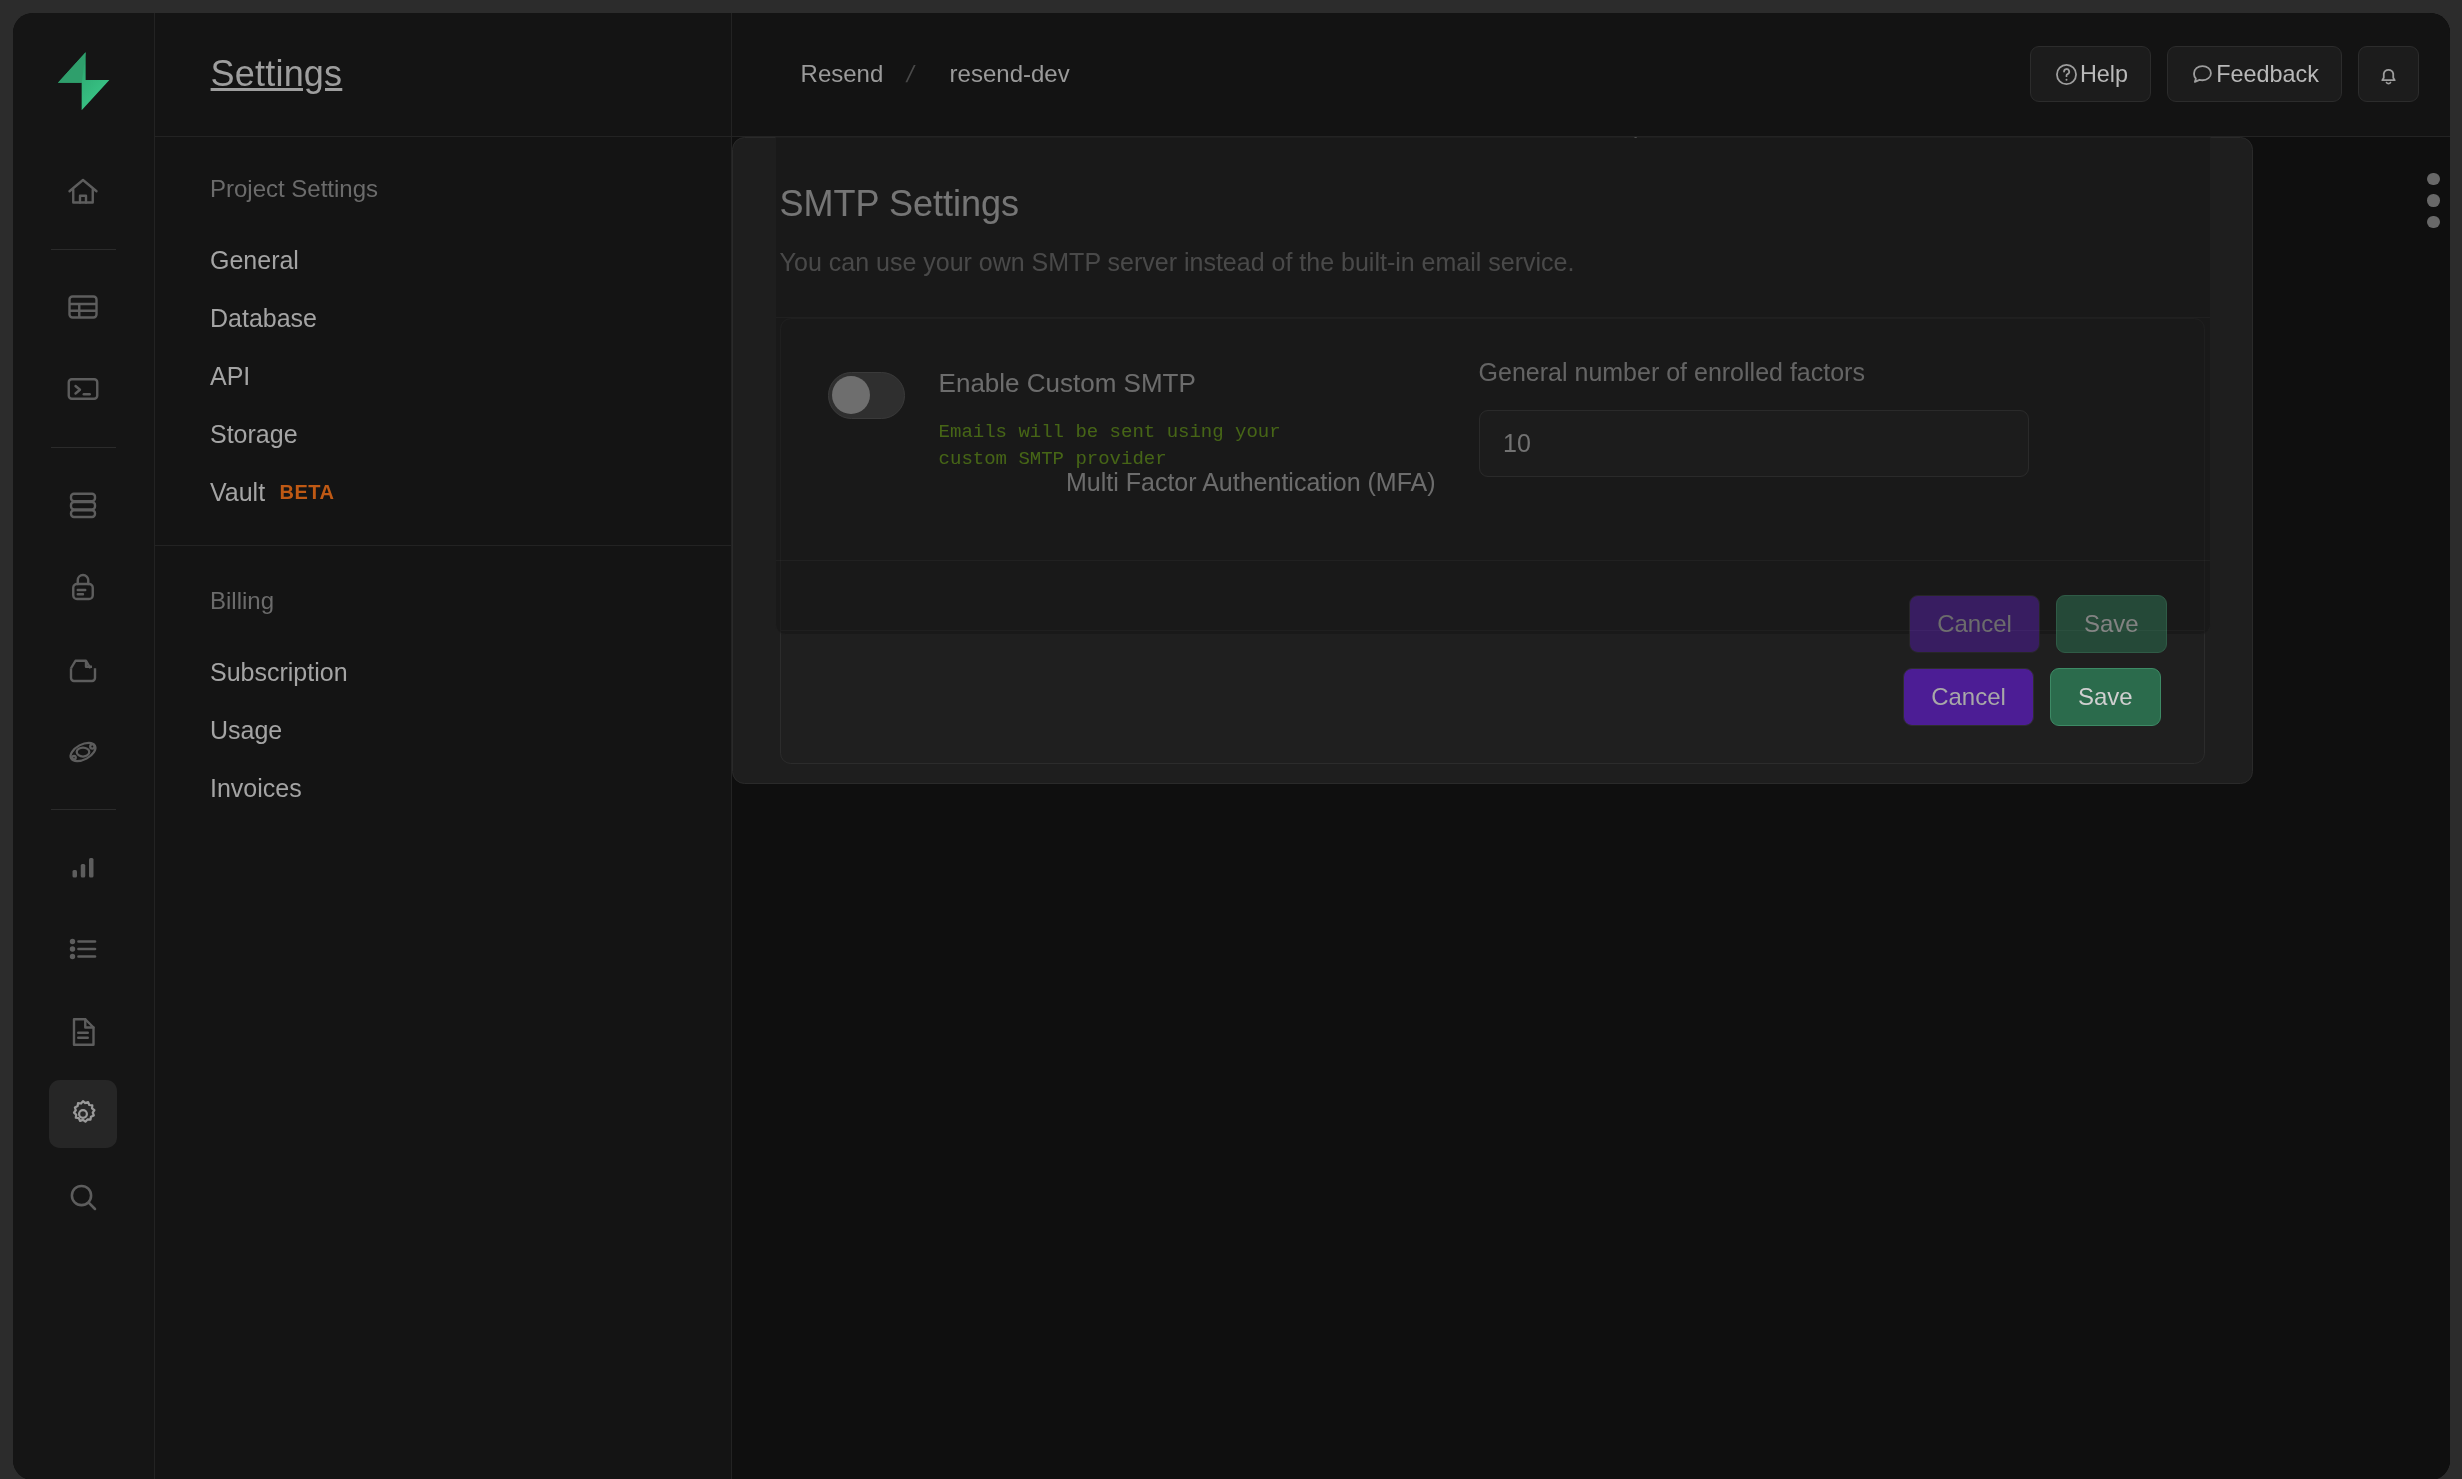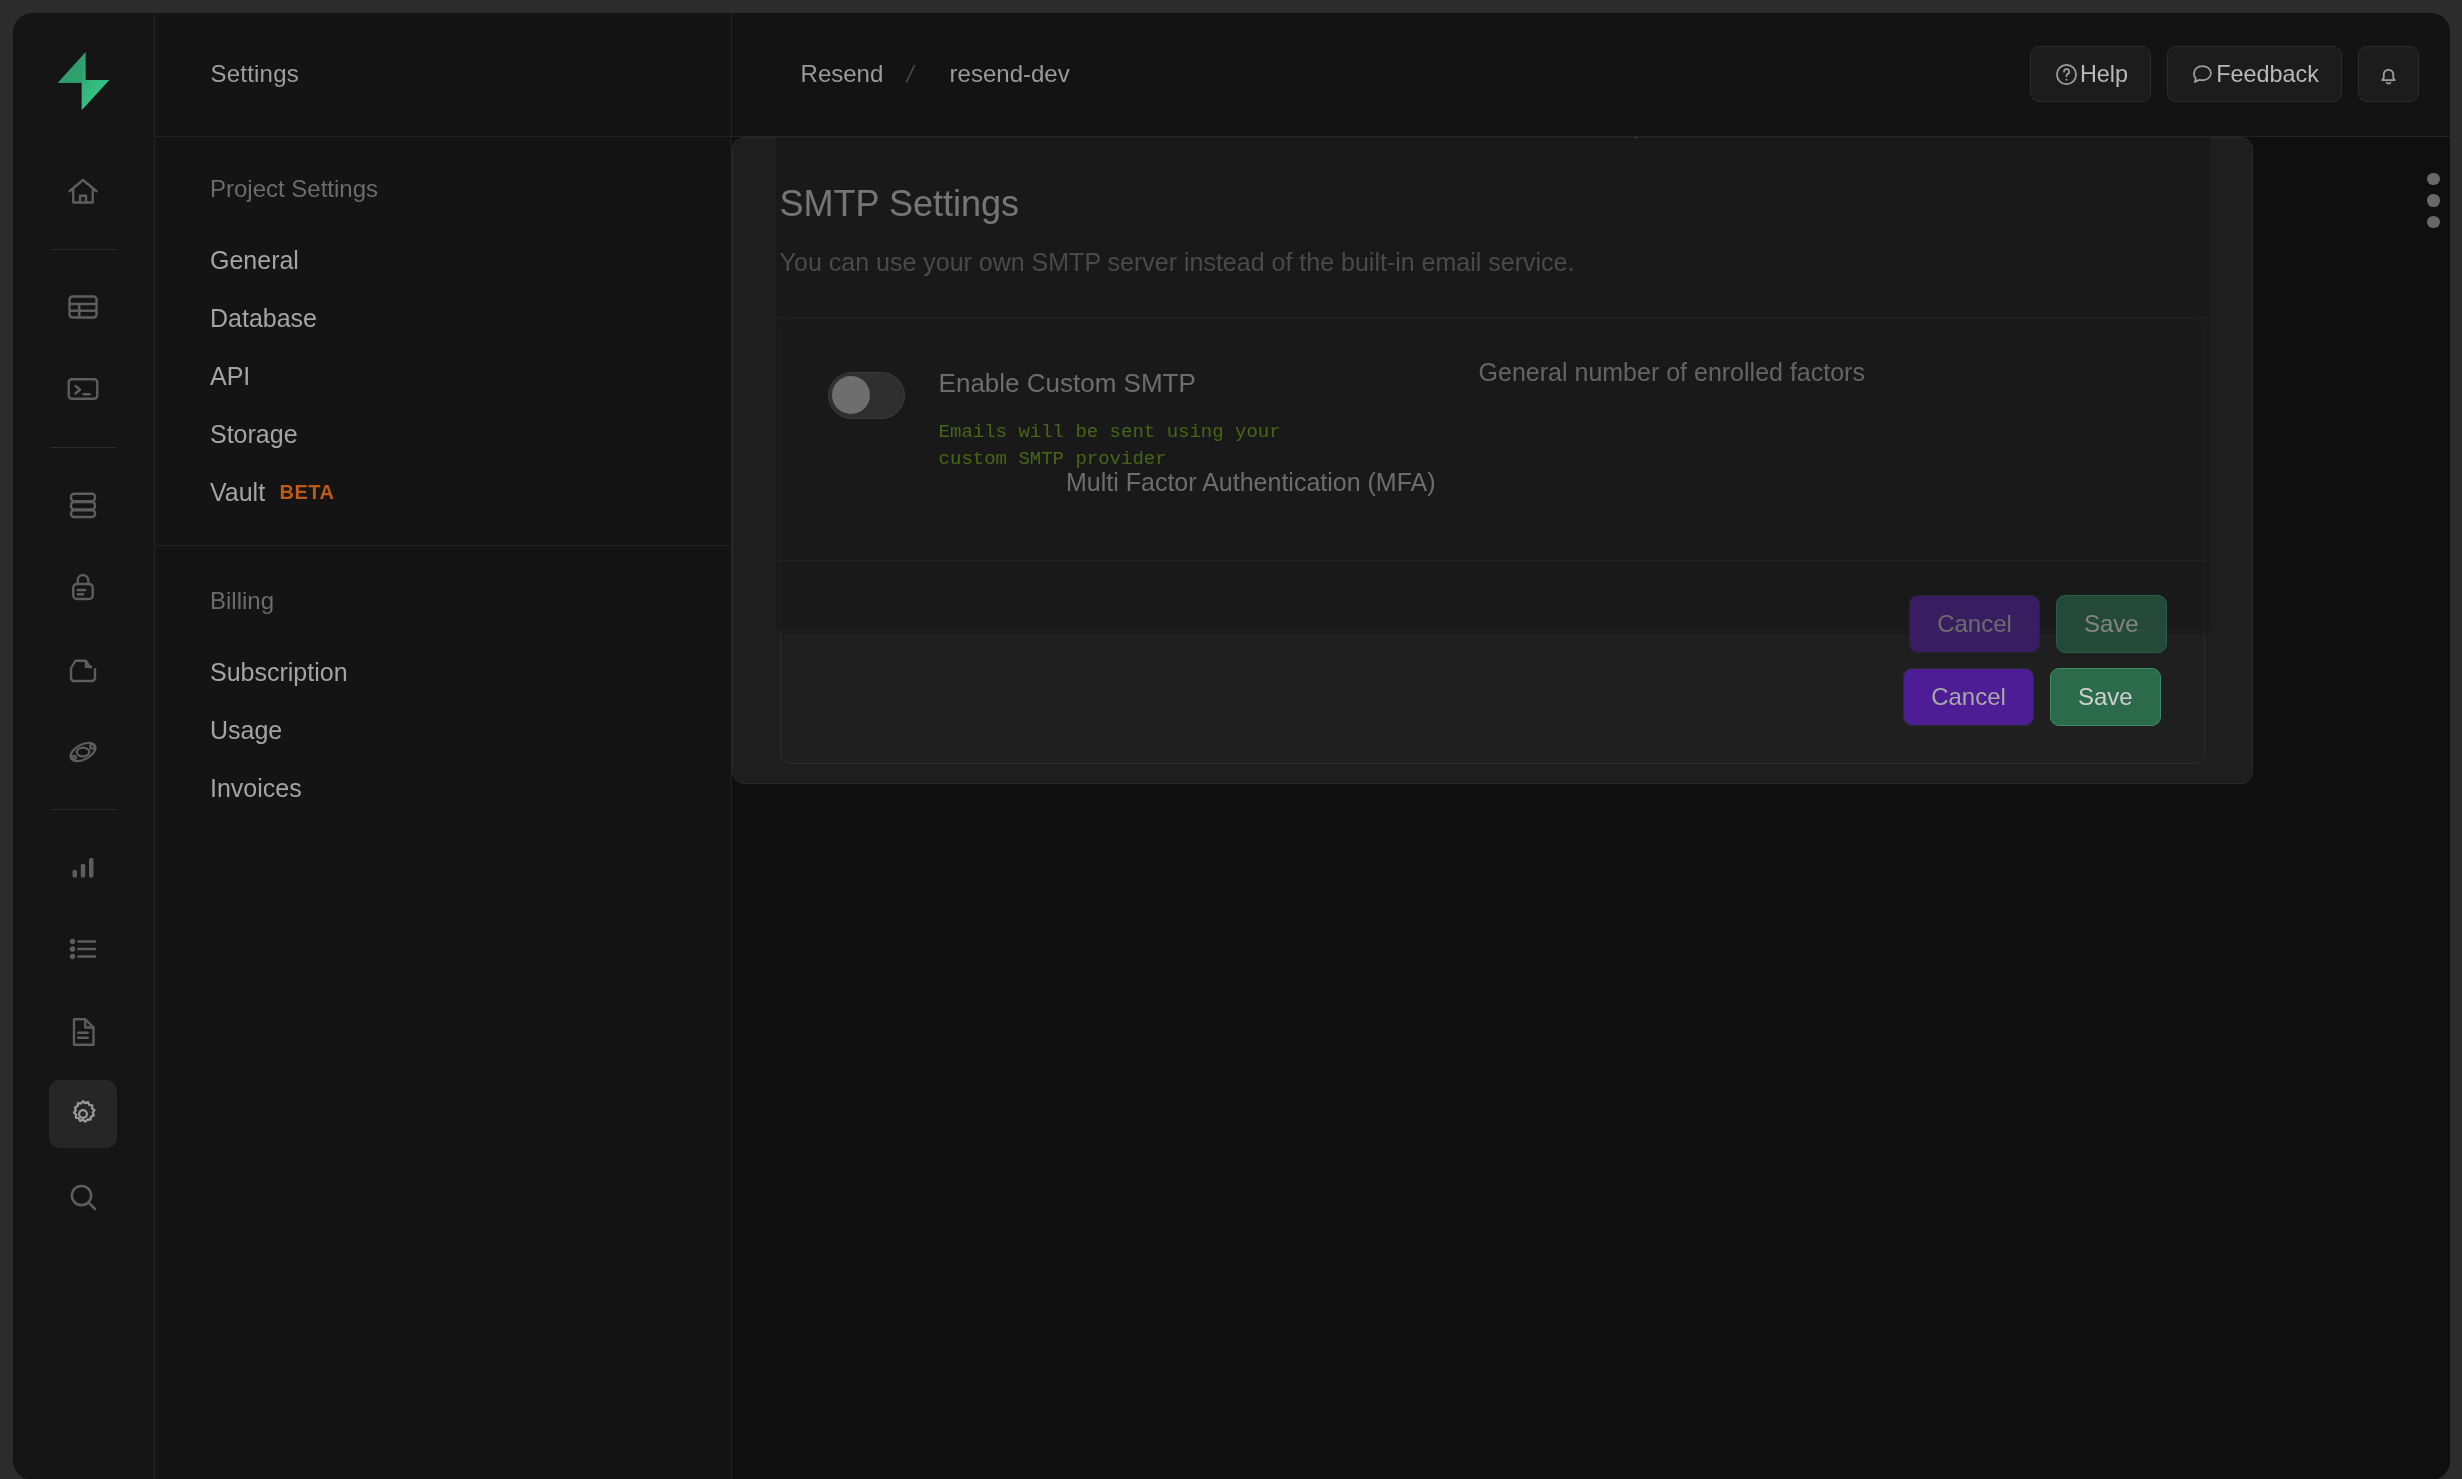--- a/index.html
+++ b/index.html
@@ -77,24 +77,25 @@
 
   #nav-header {
     height: 124px;
     flex: 0 0 124px;
     display: flex;
     align-items: center;
     padding-left: 56px;
     border-bottom: 0.9px solid #232323;
   }
   #nav-header h1 {
-    font-size: 24px;
+    font-size: 36px;
     font-weight: 400;
     color: #9e9e9e;
     letter-spacing: 0.2px;
+    text-decoration: underline;
   }
 
   .nav-group { padding: 38px 32px 0 32px; }
   .nav-group.second { border-top: 0.9px solid #232323; margin-top: 23.4px; padding-top: 41px; }
 
   .nav-group-title {
     font-size: 24px;
     color: #6b6b6b;
     font-weight: 400;
     padding-left: 23.4px;
@@ -580,20 +581,23 @@
               <div class="field-desc">Time interval where the same refresh token can be used to request for an access token.</div>
             </div>
           </div>
 
           <div id="mfa-lower">
             <div class="col-left">
               <div class="field-title">Multi Factor Authentication (MFA)</div>
             </div>
             <div class="col-right">
               <div class="field-label">General number of enrolled factors</div>
+              <div class="text-input">
+                <span>10</span>
+              </div>
             </div>
           </div>
 
           <div class="card-footer">
             <div class="btn btn-cancel">Cancel</div>
             <div class="btn btn-save">Save</div>
           </div>
         </div>
 
         <div id="smtp-card">

